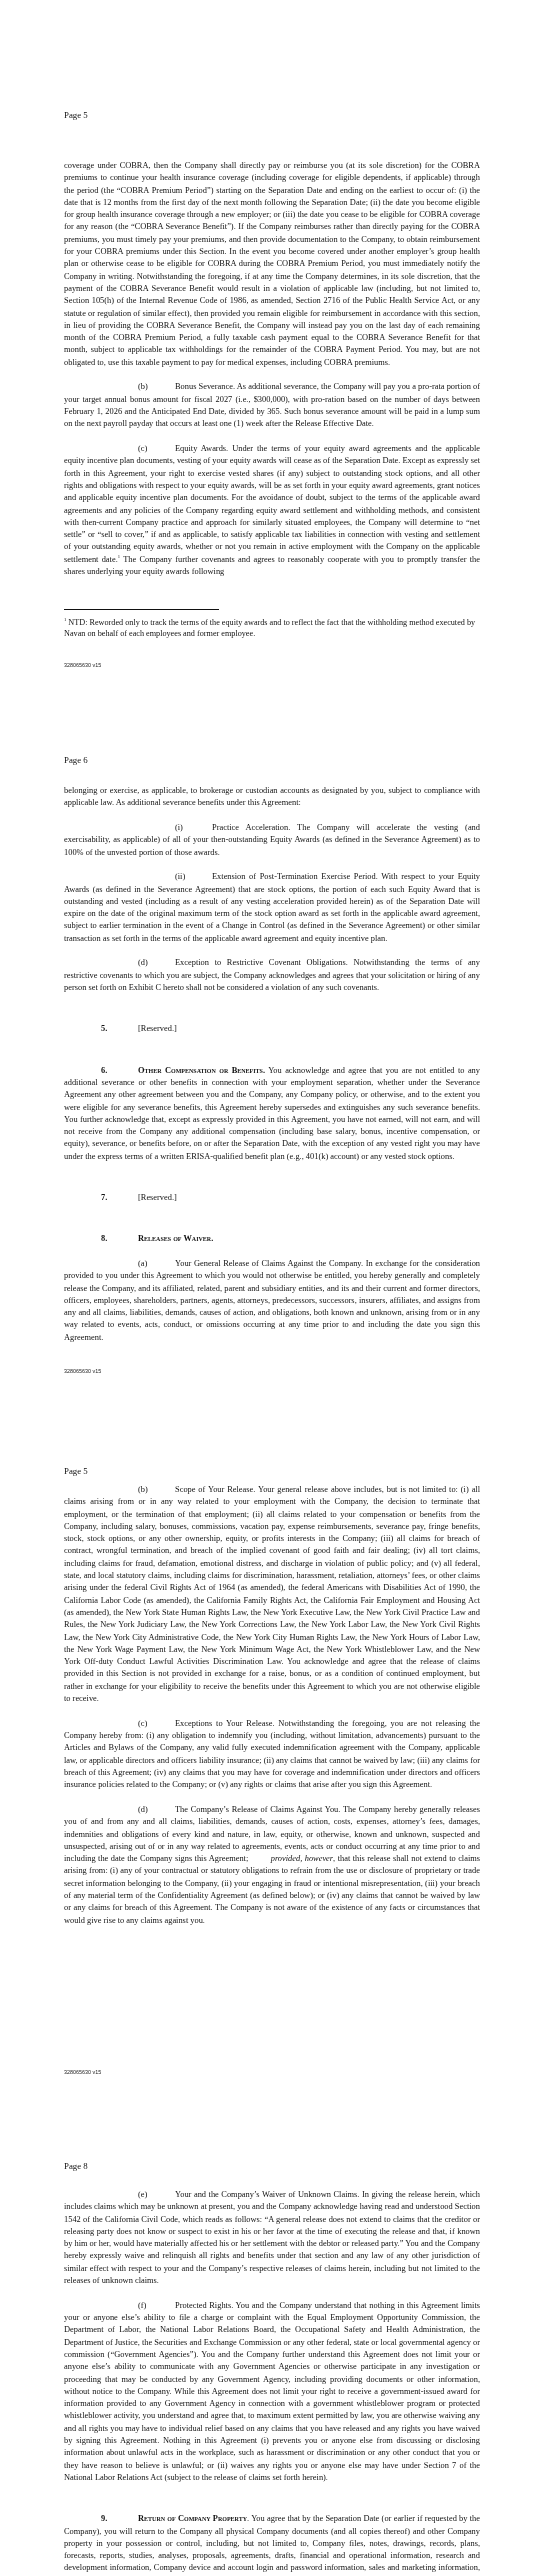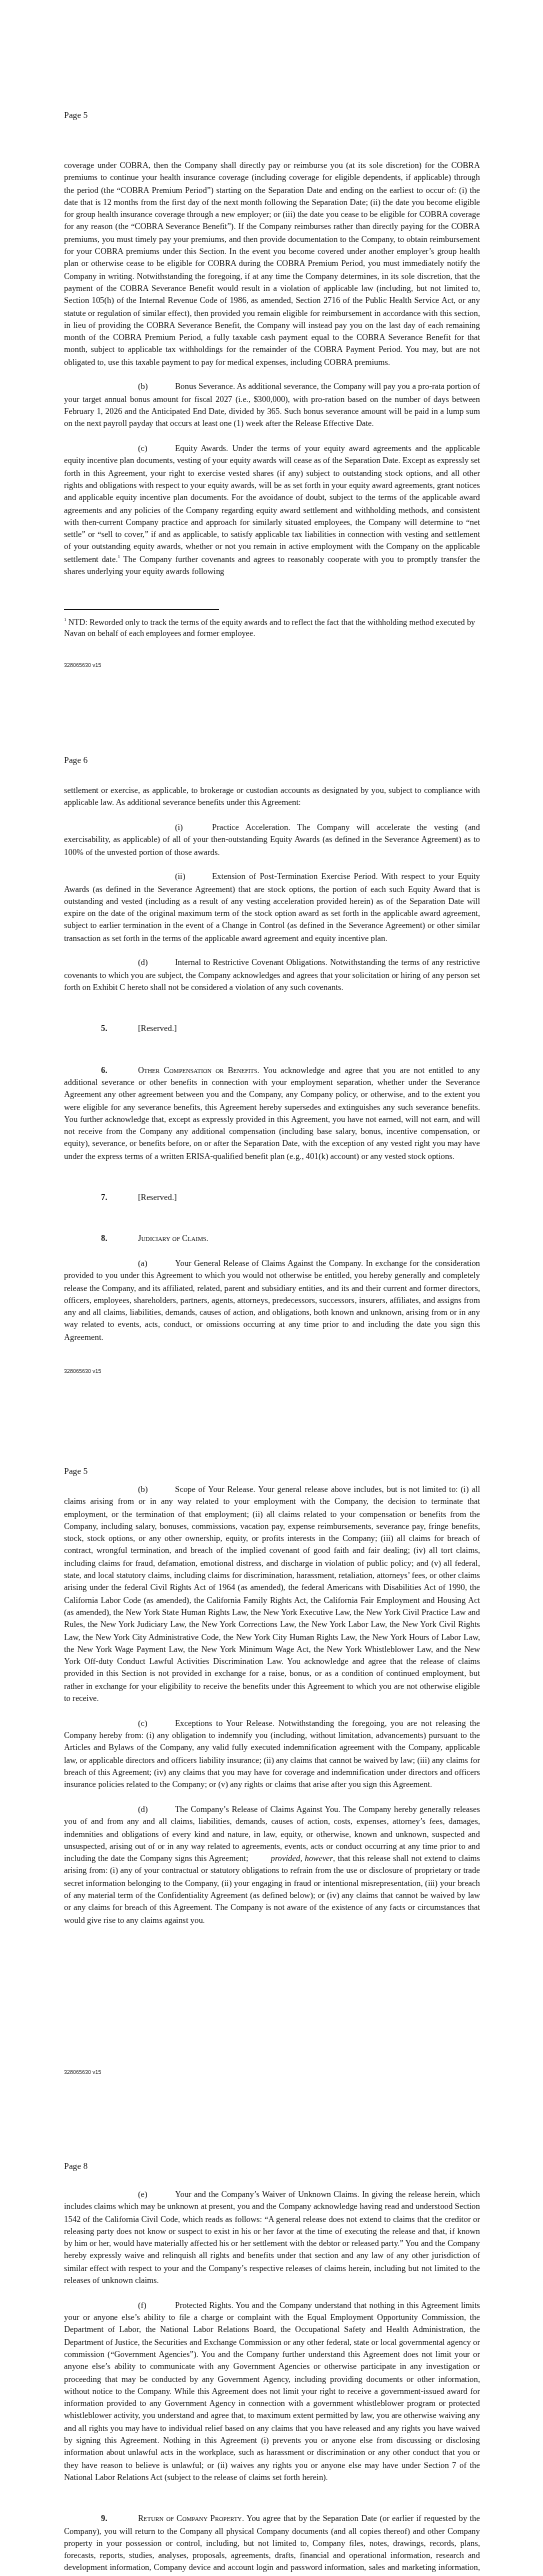--- a/index.html
+++ b/index.html
@@ -8,21 +8,21 @@
   .page-label { position: absolute; left: 64px; font-family: "Liberation Serif", serif; font-size: 8.8px; color: #111; text-align: center; }
   .docid { position: absolute; left: 64px; font-family: "Liberation Sans", sans-serif; font-size: 5.4px; color: #222; }
   p { margin: 0 0 12.4px 0; text-align: justify; text-align-last: left; }
   p.sub { text-indent: 74px; }
   p.subsub { text-indent: 111px; }
   p.sec { text-indent: 37px; margin-top: 29px; }
   .lbl { display: inline-block; text-indent: 0; }
   .lbl-sub { width: 37px; }
   .lbl-sec { width: 37px; font-weight: bold; }
   b, .b { font-weight: normal; }
-  .sc { font-weight: normal; font-variant: small-caps; }
+  .sc { font-weight: bold; font-variant: small-caps; }
   i { font-style: italic; padding-left: 20px; }
   .fn-rule { width: 155px; border-top: 0.5px solid #111; margin: 0 0 7.2px 0; }
   .fn { font-size: 8.2px; line-height: 11.3px; margin: 0; text-align: left; }
   sup { font-size: 4.6px; vertical-align: super; line-height: 0; }
 </style>
 </head>
 <body>
 
 <div class="page-label" style="top:110px">Page 5</div>
 <div class="page" style="top:160px">
@@ -31,28 +31,28 @@
   <p class="sub"><b class="lbl lbl-sub">(c)</b><b>Equity Awards.</b><span> Under the terms of your equity award agreements and the applicable equity incentive plan documents, vesting of your equity awards will cease as of the Separation Date. Except as expressly set forth in this Agreement, your right to exercise vested shares (if any) subject to outstanding stock options, and all other rights and obligations with respect to your equity awards, will be as set forth in your equity award agreements, grant notices and applicable equity incentive plan documents. For the avoidance of doubt, subject to the terms of the applicable award agreements and any policies of the Company regarding equity award settlement and withholding methods, and consistent with then-current Company practice and approach for similarly situated employees, the Company will determine to “net settle” or “sell to cover,” if and as applicable, to satisfy applicable tax liabilities in connection with vesting and settlement of your outstanding equity awards, whether or not you remain in active employment with the Company on the applicable settlement date.</span><sup>1</sup><span> The Company further covenants and agrees to reasonably cooperate with you to promptly transfer the shares underlying your equity awards following</span></p>
 </div>
 <div class="page" style="top:609px">
   <div class="fn-rule"></div>
   <p class="fn"><sup>1</sup><span> NTD: Reworded only to track the terms of the equity awards and to reflect the fact that the withholding method executed by Navan on behalf of each employees and former employee.</span></p>
 </div>
 <div class="docid" style="top:662px">328065630 v15</div>
 
 <div class="page-label" style="top:755px">Page 6</div>
 <div class="page" style="top:785px">
-  <p>settlement or exercise,  as applicable,  to brokerage or custodian accounts as designated by you, subject to compliance with applicable law.  As additional severance benefits under this Agreement:</p>
+  <p>belonging or exercise,  as applicable,  to brokerage or custodian accounts as designated by you, subject to compliance with applicable law.  As additional severance benefits under this Agreement:</p>
   <p class="subsub"><span class="lbl lbl-sub">(i)</span><b>Practice Acceleration.</b><span>  The Company will accelerate the vesting (and exercisability, as applicable) of all of your then-outstanding Equity Awards (as defined in the Severance Agreement) as to 100% of the unvested portion of those awards.</span></p>
   <p class="subsub"><span class="lbl lbl-sub">(ii)</span><b>Extension of Post-Termination Exercise Period.</b><span> With respect to your Equity Awards (as defined in the Severance Agreement) that are stock options, the portion of each such Equity Award that is outstanding and vested (including as a result of any vesting acceleration provided herein) as of the Separation Date will expire on the date of the original maximum term of the stock option award as set forth in the applicable award agreement, subject to earlier termination in the event of a Change in Control (as defined in the Severance Agreement) or other similar transaction as set forth in the terms of the applicable award agreement and equity incentive plan.</span></p>
-  <p class="sub"><b class="lbl lbl-sub">(d)</b><b>Internal to Restrictive Covenant Obligations.</b><span>  Notwithstanding the terms of any restrictive covenants to which you are subject, the Company acknowledges and agrees that your solicitation or hiring of any person set forth on Exhibit C hereto shall not be considered a violation of any such covenants.</span></p>
+  <p class="sub"><b class="lbl lbl-sub">(d)</b><b>Exception to Restrictive Covenant Obligations.</b><span>  Notwithstanding the terms of any restrictive covenants to which you are subject, the Company acknowledges and agrees that your solicitation or hiring of any person set forth on Exhibit C hereto shall not be considered a violation of any such covenants.</span></p>
   <p class="sec"><span class="lbl lbl-sec">5.</span><span>[Reserved.]</span></p>
   <p class="sec"><span class="lbl lbl-sec">6.</span><span class="sc">Other Compensation or Benefits.</span><span> You acknowledge and agree that you are not entitled to any additional severance or other benefits in connection with your employment separation, whether under the Severance Agreement any other agreement between you and the Company, any Company policy, or otherwise, and to the extent you were eligible for any severance benefits, this Agreement hereby supersedes and extinguishes any such severance benefits. You further acknowledge that, except as expressly provided in this Agreement, you have not earned, will not earn, and will not receive from the Company any additional compensation (including base salary, bonus, incentive compensation, or equity), severance, or benefits before, on or after the Separation Date, with the exception of any vested right you may have under the express terms of a written ERISA-qualified benefit plan (e.g., 401(k) account) or any vested stock options.</span></p>
   <p class="sec"><span class="lbl lbl-sec">7.</span><span>[Reserved.]</span></p>
-  <p class="sec"><span class="lbl lbl-sec">8.</span><span class="sc">Judiciary of Claims.</span></p>
+  <p class="sec"><span class="lbl lbl-sec">8.</span><span class="sc">Releases of Waiver.</span></p>
   <p class="sub"><b class="lbl lbl-sub">(a)</b><b>Your General Release of Claims Against the Company</b><span>.  In exchange for the consideration provided to you under this Agreement to which you would not otherwise be entitled, you hereby generally and completely release the Company, and its affiliated, related, parent and subsidiary entities, and its and their current and former directors, officers, employees, shareholders, partners, agents, attorneys, predecessors, successors, insurers, affiliates, and assigns from any and all claims, liabilities, demands, causes of action, and obligations, both known and unknown, arising from or in any way related to events, acts, conduct, or omissions occurring at any time prior to and including the date you sign this Agreement.</span></p>
 </div>
 <div class="docid" style="top:1368px">328065630 v15</div>
 
 <div class="page-label" style="top:1466px">Page 5</div>
 <div class="page" style="top:1484px">
   <p class="sub"><b class="lbl lbl-sub">(b)</b><b>Scope of Your Release</b><span>.  Your general release above includes, but is not limited to: (i) all claims arising from or in any way related to your employment with the Company, the decision to terminate that employment, or the termination of that employment; (ii) all claims related to your compensation or benefits from the Company, including salary, bonuses, commissions, vacation pay, expense reimbursements, severance pay, fringe benefits, stock, stock options, or any other ownership, equity, or profits interests in the Company; (iii) all claims for breach of contract, wrongful termination, and breach of the implied covenant of good faith and fair dealing; (iv) all tort claims, including claims for fraud, defamation, emotional distress, and discharge in violation of public policy; and (v) all federal, state, and local statutory claims, including claims for discrimination, harassment, retaliation, attorneys’ fees, or other claims arising under the federal Civil Rights Act of 1964 (as amended), the federal Americans with Disabilities Act of 1990, the California Labor Code (as amended), the California Family Rights Act, the California Fair Employment and Housing Act (as amended), the New York State Human Rights Law, the New York Executive Law, the New York Civil Practice Law and Rules, the New York Judiciary Law, the New York Corrections Law, the New York Labor Law, the New York Civil Rights Law, the New York City Administrative Code, the New York City Human Rights Law, the New York Hours of Labor Law, the New York Wage Payment Law, the New York Minimum Wage Act, the New York Whistleblower Law, and the New York Off-duty Conduct Lawful Activities Discrimination Law.  You acknowledge and agree that the release of claims provided in this Section is not provided in exchange for a raise, bonus, or as a condition of continued employment, but rather in exchange for your eligibility to receive the benefits under this Agreement to which you are not otherwise eligible to receive.</span></p>
   <p class="sub"><b class="lbl lbl-sub">(c)</b><b>Exceptions to Your Release</b><span>.  Notwithstanding the foregoing, you are not releasing the Company hereby from: (i) any obligation to indemnify you (including, without limitation, advancements) pursuant to the Articles and Bylaws of the Company, any valid fully executed indemnification agreement with the Company, applicable law, or applicable directors and officers liability insurance; (ii) any claims that cannot be waived by law; (iii) any claims for breach of this Agreement; (iv) any claims that you may have for coverage and indemnification under directors and officers insurance policies related to the Company; or (v) any rights or claims that arise after you sign this Agreement.</span></p>
   <p class="sub"><b class="lbl lbl-sub">(d)</b><b>The Company’s Release of Claims Against You.</b><span>  The Company hereby generally releases you of and from any and all claims, liabilities, demands, causes of action, costs, expenses, attorney’s fees, damages, indemnities and obligations of every kind and nature, in law, equity, or otherwise, known and unknown, suspected and unsuspected, arising out of or in any way related to agreements, events, acts or conduct occurring at any time prior to and including the date the Company signs this Agreement; </span><i>provided, however</i><span>, that this release shall not extend to claims arising from: (i) any of your contractual or statutory obligations to refrain from the use or disclosure of proprietary or trade secret information belonging to the Company, (ii) your engaging in fraud or intentional misrepresentation, (iii) your breach of any material term of the Confidentiality Agreement (as defined below); or (iv) any claims that cannot be waived by law or any claims for breach of this Agreement.  The Company is not aware of the existence of any facts or circumstances that would give rise to any claims against you.</span></p>
 </div>

